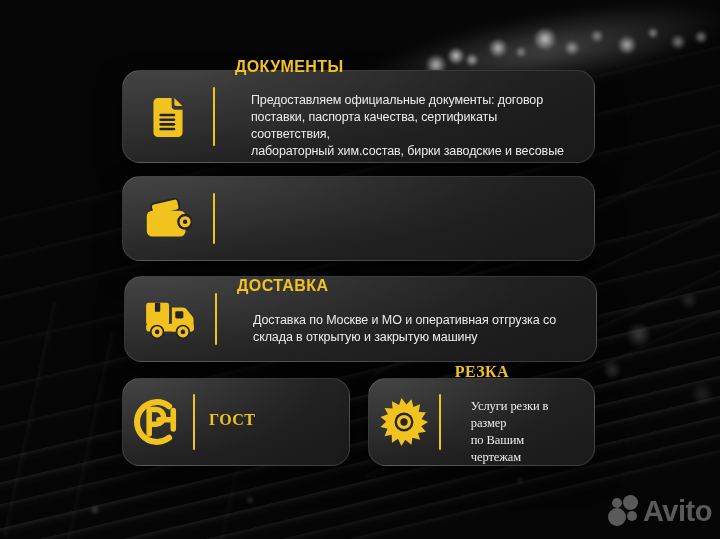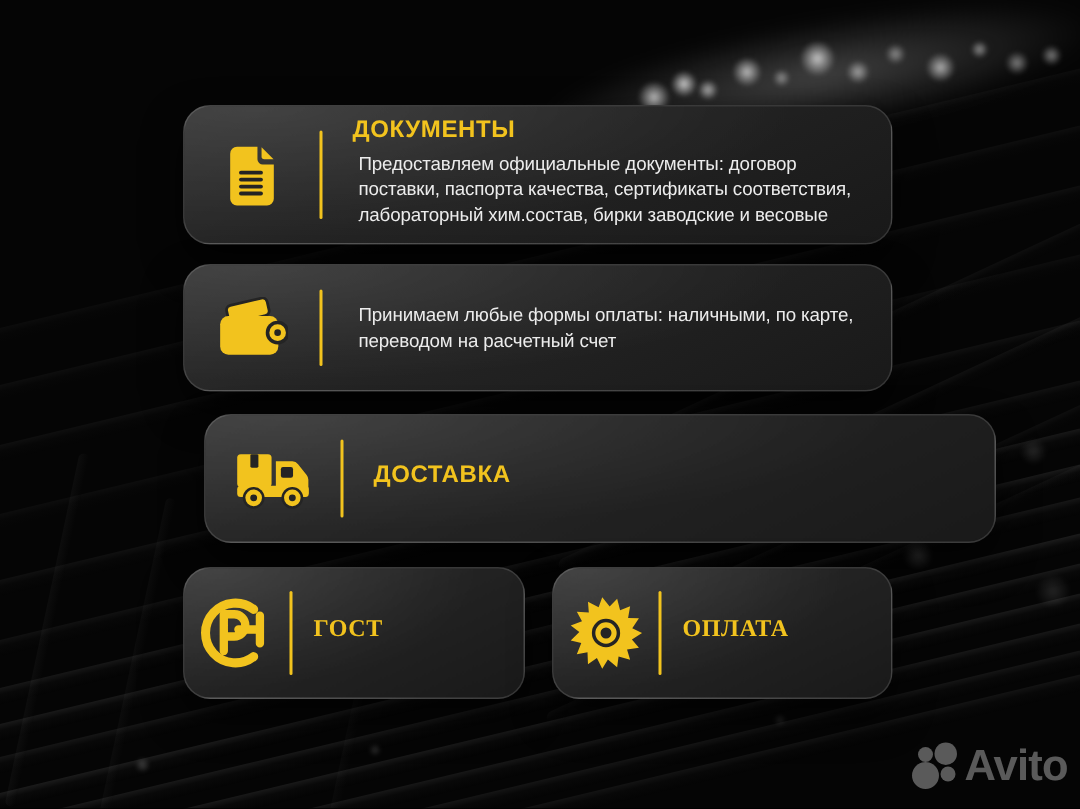--- a/index.html
+++ b/index.html
@@ -28,21 +28,21 @@
         border:1px solid rgba(255,255,255,.13);
         box-shadow:0 12px 26px rgba(0,0,0,.6);}
   .icon-col{flex:0 0 90px;display:flex;justify-content:center;align-items:center;}
   .card.small .icon-col{flex:0 0 70px;}
   .divider{width:2px;border-radius:1px;background:var(--accent);align-self:stretch;margin:16px 0;}
   .card.small .divider{margin:15px 0;}
   .text-col{padding:0 10px 0 20px;}
   .card.small .text-col{padding:0 8px 0 14px;font-family:Liberation Serif, serif;}
   .card-title{font-weight:700;font-size:16px;line-height:1.2;color:var(--accent);
               letter-spacing:.4px;margin:0 0 5px;}
-  .card-body{font-size:12.5px;line-height:17px;color:#ececec;margin:4px;
+  .card-body{font-size:12.5px;line-height:17px;color:#ececec;margin:16px;
              white-space:pre-line;letter-spacing:-.1px;}
 
   .accent{fill:var(--accent);}
   .stroke-accent{stroke:var(--accent);fill:none;}
 
   
   .avito{position:absolute;left:606px;top:495px;display:flex;align-items:center;}
   .av-circles{position:relative;width:34px;height:32px;display:block;}
   .av-circles i{position:absolute;border-radius:50%;background:rgba(255,255,255,.34);display:block;}
   .c1{left:6px;top:3px;width:10px;height:10px;}
@@ -133,44 +133,44 @@
       <svg width="48" height="42" viewBox="0 0 52 42">
         <rect class="accent" x="8" y="1.5" width="30" height="13" rx="3.5" transform="rotate(-13 23 8)" stroke="var(--icondark)" stroke-width="2"></rect>
         <rect class="accent" x="3" y="12" width="42" height="28" rx="6"></rect>
         <circle cx="44.5" cy="24" r="8.6" fill="var(--icondark)"></circle>
         <circle class="accent" cx="44.5" cy="24" r="6"></circle>
         <circle cx="44.5" cy="24" r="2.4" fill="var(--icondark)"></circle>
       </svg>
     </div>
     <div class="divider"></div>
     <div class="text-col">
-      <p class="card-body">Принимаем любые формы оплаты: наличными, по карте,
-переводом на расчетный счет</p>
-    </div>
-  </section>
-
-  <section class="card" style="left:136px;top:276px;width:528px;height:86px;">
+    </div>
+  </section>
+
+  <section class="card" style="left:124px;top:276px;width:473px;height:86px;">
     <div class="icon-col">
       <svg width="54" height="42" viewBox="0 0 56 44">
         <rect class="accent" x="3" y="5" width="24" height="23" rx="2.5"></rect>
         <rect x="12.2" y="5" width="5.6" height="9.5" rx="1" fill="var(--icondark)"></rect>
         <rect class="accent" x="3" y="27" width="50" height="8" rx="2.5"></rect>
         <path class="accent" d="M30 10 h11.5 a5 5 0 0 1 4 2 l6 7.5 a5.5 5.5 0 0 1 1.2 3.4 V32 a3 3 0 0 1 -3 3 H30 z"></path>
         <rect x="33.5" y="14" width="8.5" height="7.5" rx="1.5" fill="var(--icondark)"></rect>
         <circle cx="14.5" cy="35.5" r="7.6" fill="var(--icondark)"></circle>
         <circle cx="41.5" cy="35.5" r="7.6" fill="var(--icondark)"></circle>
         <circle class="accent" cx="14.5" cy="35.5" r="5.8"></circle>
         <circle class="accent" cx="41.5" cy="35.5" r="5.8"></circle>
         <circle cx="14.5" cy="35.5" r="2.4" fill="var(--icondark)"></circle>
         <circle cx="41.5" cy="35.5" r="2.4" fill="var(--icondark)"></circle>
       </svg>
     </div>
     <div class="divider"></div>
     <div class="text-col">
       <h2 class="card-title">ДОСТАВКА</h2>
+      <p class="card-body">Доставка по Москве и МО и оперативная отгрузка со
+склада в открытую и закрытую машину</p>
     </div>
   </section>
 
   <section class="card small" style="left:122px;top:378px;width:228px;height:88px;">
     <div class="icon-col">
       <svg width="50" height="50" viewBox="0 0 54 54">
         <path class="stroke-accent" d="M39 10 A 21.5 21.5 0 1 0 39 44" stroke-width="6.5" stroke-linecap="round"></path>
         <path class="stroke-accent" d="M17.5 40 V13.5 h7.5 a8 8 0 0 1 0 16 h-7.5" stroke-width="6" stroke-linecap="round" stroke-linejoin="round"></path>
         <path class="stroke-accent" d="M28 24.5 h13 M43.5 14.5 v20" stroke-width="6" stroke-linecap="round"></path>
       </svg>
@@ -184,21 +184,23 @@
   <section class="card small" style="left:368px;top:378px;width:227px;height:88px;">
     <div class="icon-col">
       <svg width="50" height="50" viewBox="0 0 52 52">
         <polygon class="accent" points="51.00,26.00 43.96,30.45 48.84,36.17 40.59,37.37 42.73,44.58 34.71,42.32 33.73,49.78 27.32,44.45 23.39,50.86 19.70,43.39 13.50,47.65 13.17,39.33 5.77,40.69 8.86,32.95 1.55,31.20 7.51,25.38 1.55,20.80 9.36,17.91 5.77,11.31 14.09,11.84 13.50,4.35 20.88,8.22 23.39,1.14 28.55,7.68 33.73,2.22 35.78,10.30 42.73,7.42 41.32,15.63 48.84,15.83 44.21,22.76"></polygon>
         <circle cx="26" cy="26" r="9.8" fill="var(--icondark)"></circle>
         <circle class="stroke-accent" cx="26" cy="26" r="5.6" stroke-width="3.6"></circle>
       </svg>
     </div>
     <div class="divider"></div>
     <div class="text-col">
-      <h2 class="card-title">ОПЛАТА</h2>
+      <h2 class="card-title">РЕЗКА</h2>
+      <p class="card-body">Услуги резки в размер
+по Вашим чертежам</p>
     </div>
   </section>
 
   <div class="avito">
     <span class="av-circles">
       <i class="c1"></i>
       <i class="c2"></i>
       <i class="c3"></i>
       <i class="c4"></i>
     </span>

